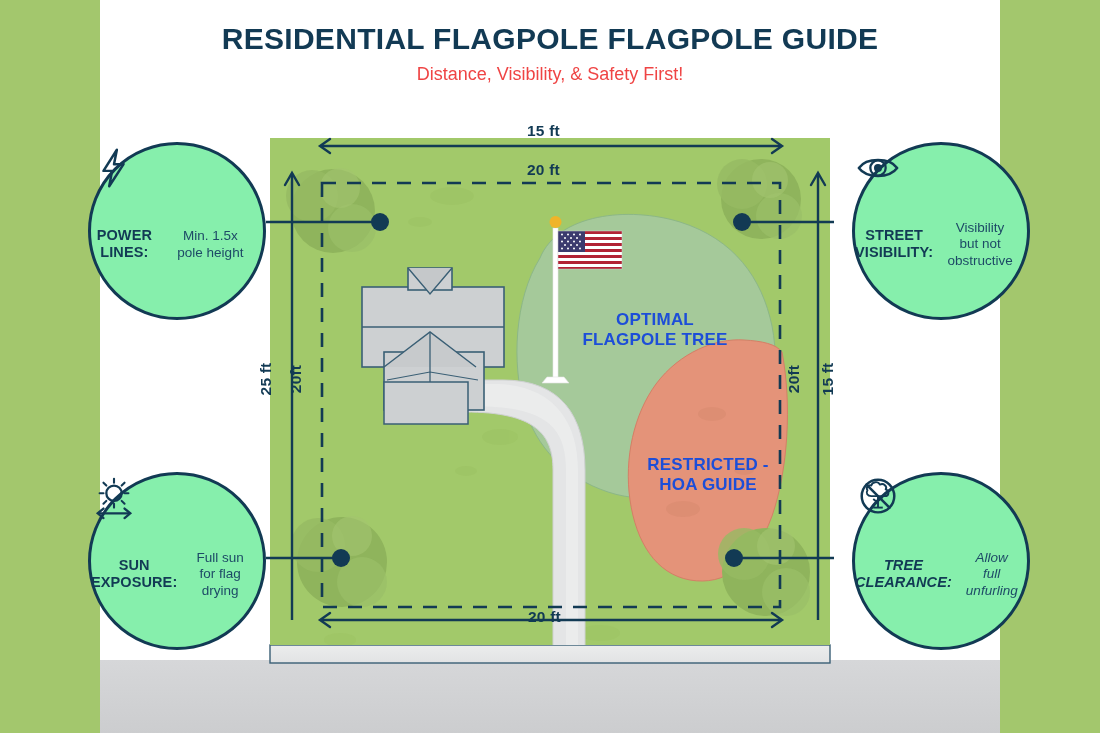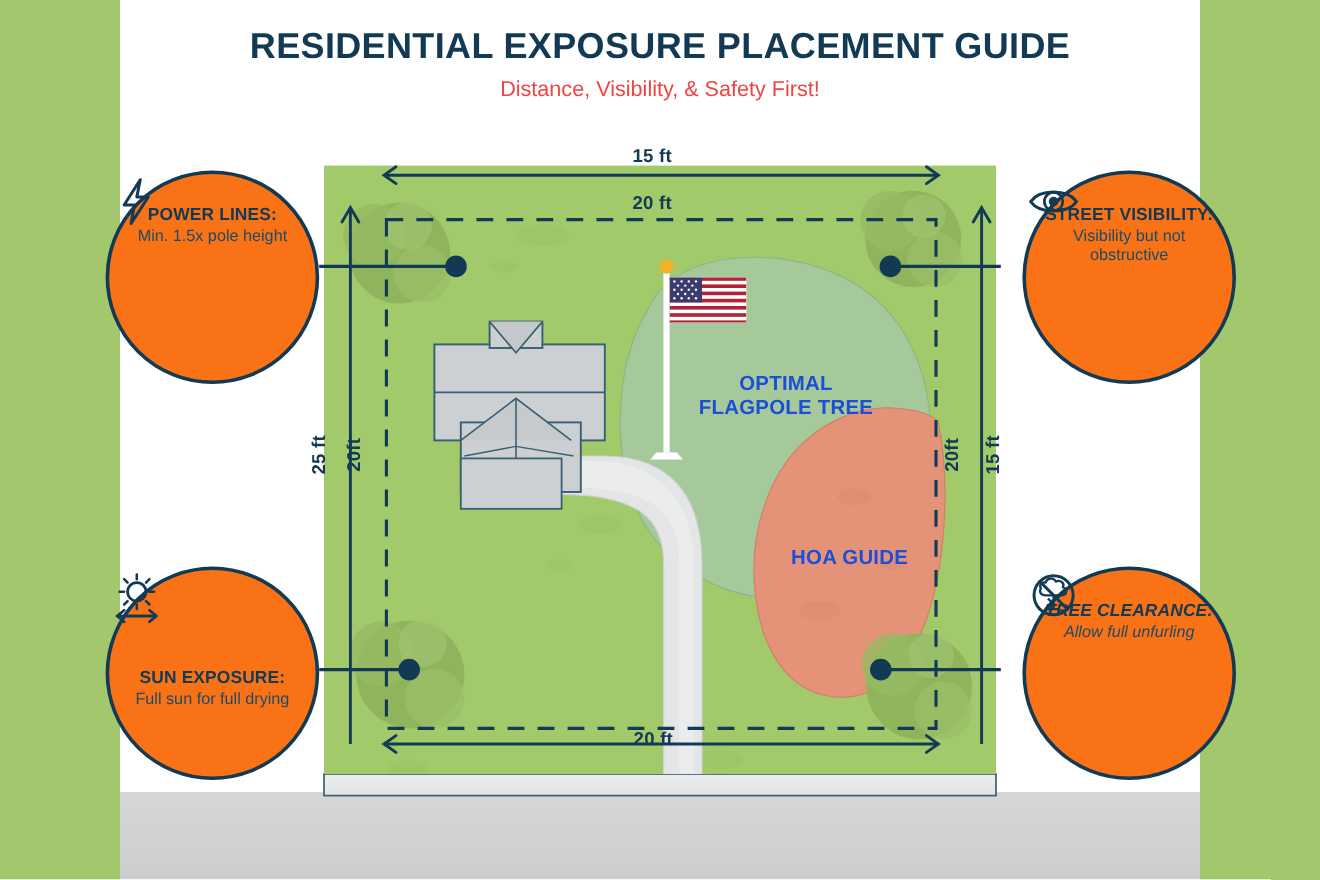--- a/index.html
+++ b/index.html
@@ -21,22 +21,22 @@
     font-family:"Liberation Sans", sans-serif;
   }
   .subtitle{
     position:absolute;left:0;top:64px;width:1100px;text-align:center;
     font-size:18px;color:#ef4444;font-family:"Liberation Sans", sans-serif;
   }
 
   
   .callout{
     position:absolute;width:178px;height:178px;border-radius:50%;
-    background:#f97316;border:3px solid #123a54;
-    display:flex;flex-direction:column;align-items:center;justify-content:flex-start;
+    background:#86efac;border:3px solid #123a54;
+    display:flex;flex-direction:row;align-items:center;justify-content:flex-start;
     box-sizing:border-box;padding-top:26px;
     z-index:5;
   }
   .callout .ico{width:46px;height:46px;display:block;margin-bottom:4px;}
   .callout .c-head{
     font-size:14.5px;font-weight:bold;color:#123a54;text-align:center;line-height:1.15;
     letter-spacing:.1px;
   }
   .callout .c-sub{
     font-size:13.5px;color:#1d4a66;text-align:center;line-height:1.22;margin-top:1px;
@@ -59,21 +59,21 @@
   .rot-l{transform:rotate(-90deg);}
 </style>
 </head>
 <body>
 
 <div id="stage">
 
   <div class="band-left"></div>
   <div class="band-right"></div>
 
-  <div class="title">RESIDENTIAL EXPOSURE PLACEMENT GUIDE</div>
+  <div class="title">RESIDENTIAL FLAGPOLE FLAGPOLE GUIDE</div>
   <div class="subtitle">Distance, Visibility, &amp; Safety First!</div>
 
   <svg width="1100" height="733" viewBox="0 0 1100 733">
     <defs>
       <clipPath id="lotClip">
           <rect x="270" y="138" width="560" height="507"></rect>
         </clipPath>
       <linearGradient id="streetGrad" x1="0" y1="0" x2="0" y2="1">
         <stop offset="0" stop-color="#d6d7d9"></stop>
           <stop offset="1" stop-color="#cccdcf"></stop>
@@ -248,20 +248,21 @@
       <circle cx="341" cy="558" r="9"></circle>
       <circle cx="734" cy="558" r="9"></circle>
     </g>
   </svg>
 
   <div class="zone-label" style="left:570px;top:310px;width:170px;">
     <div>OPTIMAL</div>
     <div>FLAGPOLE TREE</div>
   </div>
   <div class="zone-label" style="left:628px;top:455px;width:160px;">
+    <div>RESTRICTED -</div>
     <div>HOA GUIDE</div>
   </div>
 
   <div class="dim" style="left:527px;top:122px;">15 ft</div>
   <div class="dim" style="left:527px;top:161px;">20 ft</div>
   <div class="dim rot-l" style="left:250px;top:370px;">25 ft</div>
   <div class="dim rot-l" style="left:282px;top:370px;">20ft</div>
   <div class="dim rot-l" style="left:780px;top:370px;">20ft</div>
   <div class="dim rot-l" style="left:812px;top:370px;">15 ft</div>
   <div class="dim" style="left:528px;top:608px;">20 ft</div>
@@ -297,21 +298,21 @@
         <line x1="13" y1="30" x2="16" y2="27"></line>
         <line x1="32" y1="11" x2="35" y2="8"></line>
       </g>
       <g stroke="#123a54" stroke-width="2.4" stroke-linecap="round" fill="none">
         <line x1="8" y1="40" x2="40" y2="40"></line>
         <path d="M13,35 L7,40 L13,45"></path>
         <path d="M35,35 L41,40 L35,45"></path>
       </g>
     </svg>
     <div class="c-head">SUN EXPOSURE:</div>
-    <div class="c-sub">Full sun for full drying</div>
+    <div class="c-sub">Full sun for flag drying</div>
   </div>
 
   <div class="callout cal-br">
     <svg class="ico" viewBox="0 0 48 48">
       <g stroke="#123a54" stroke-width="2" fill="none" stroke-linejoin="round">
         <path d="M17,22 C13,22 11,19 13,16 C11,13 14,10 17,11 C18,7 24,6 26,10
                  C30,8 34,12 32,15 C36,16 36,22 31,22 Z"></path>
         <line x1="24" y1="22" x2="24" y2="34"></line>
         <line x1="19" y1="34" x2="29" y2="34"></line>
         <line x1="24" y1="27" x2="29" y2="23"></line>

